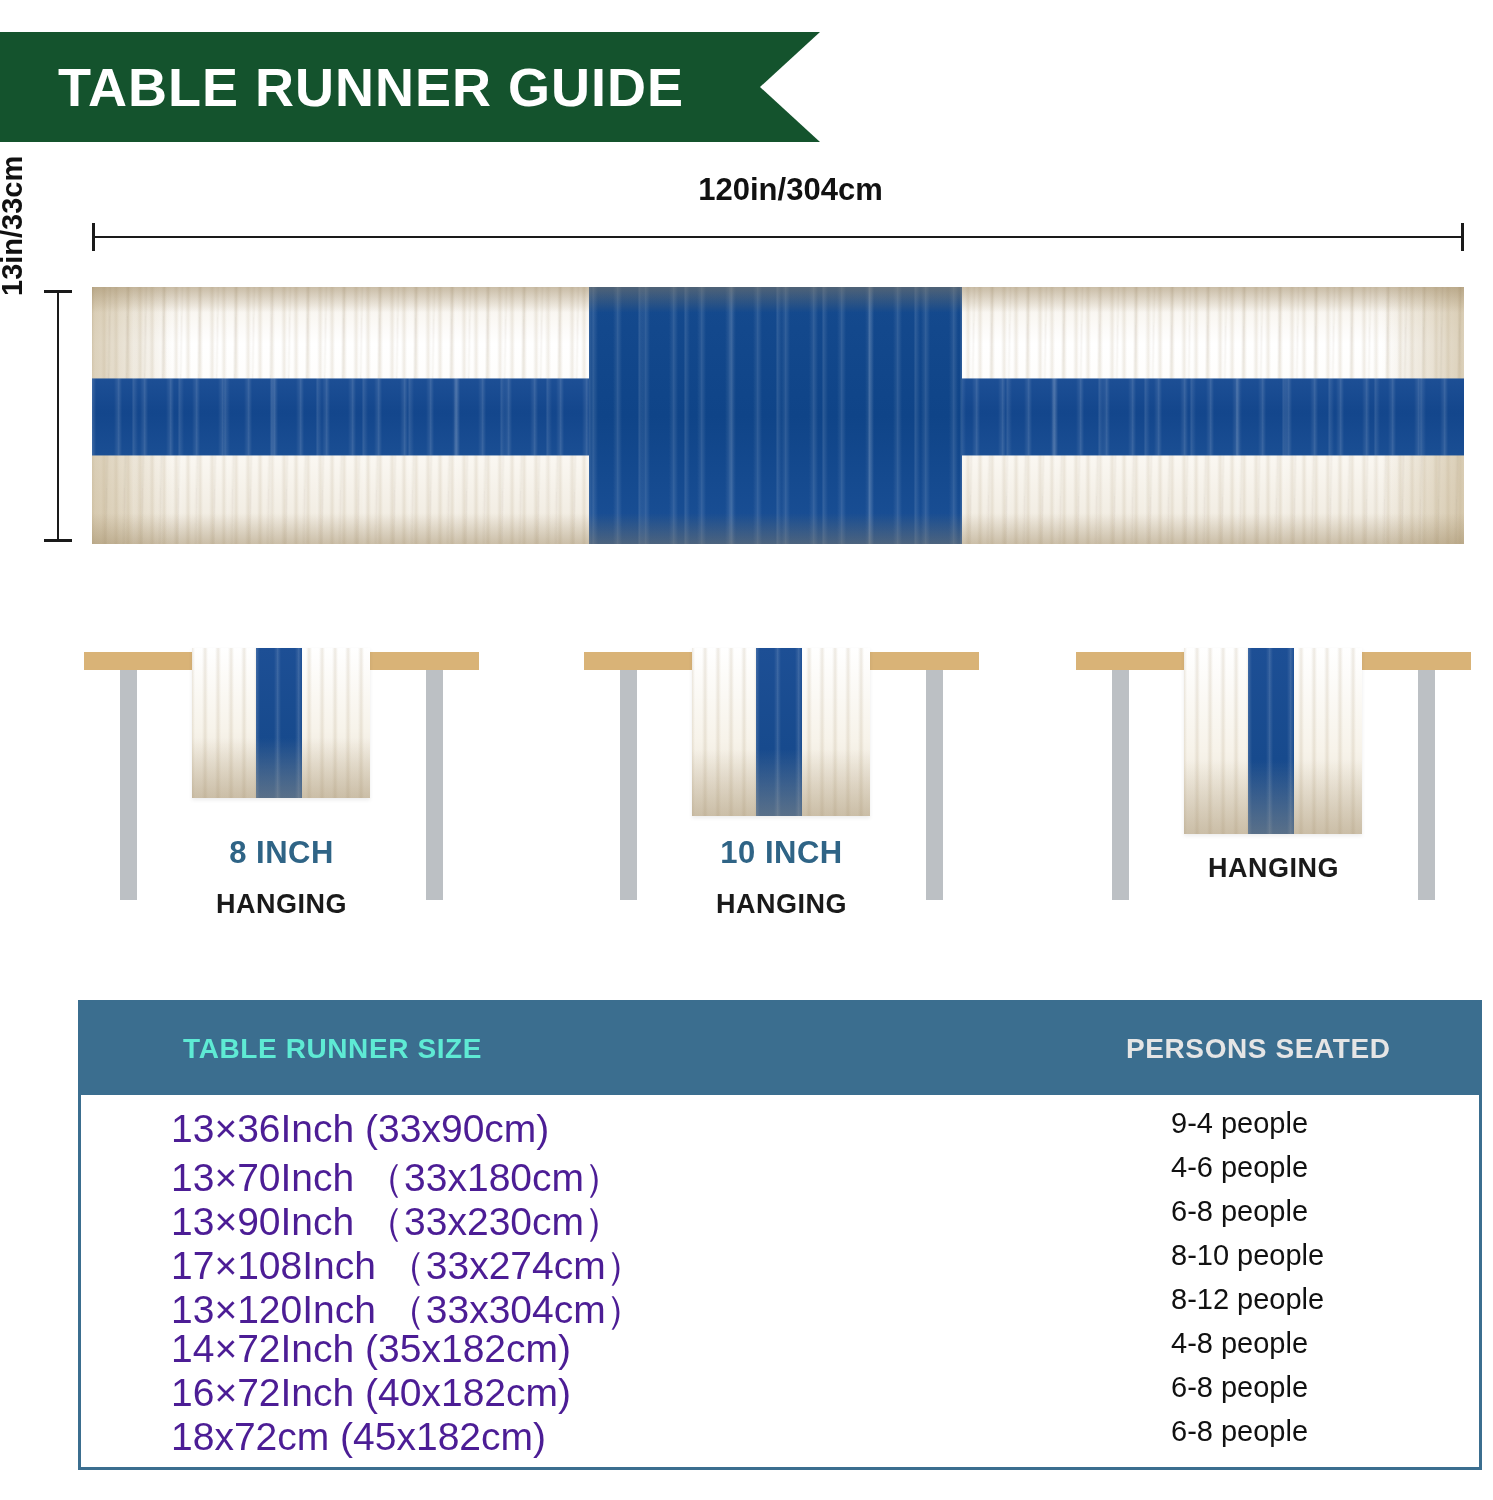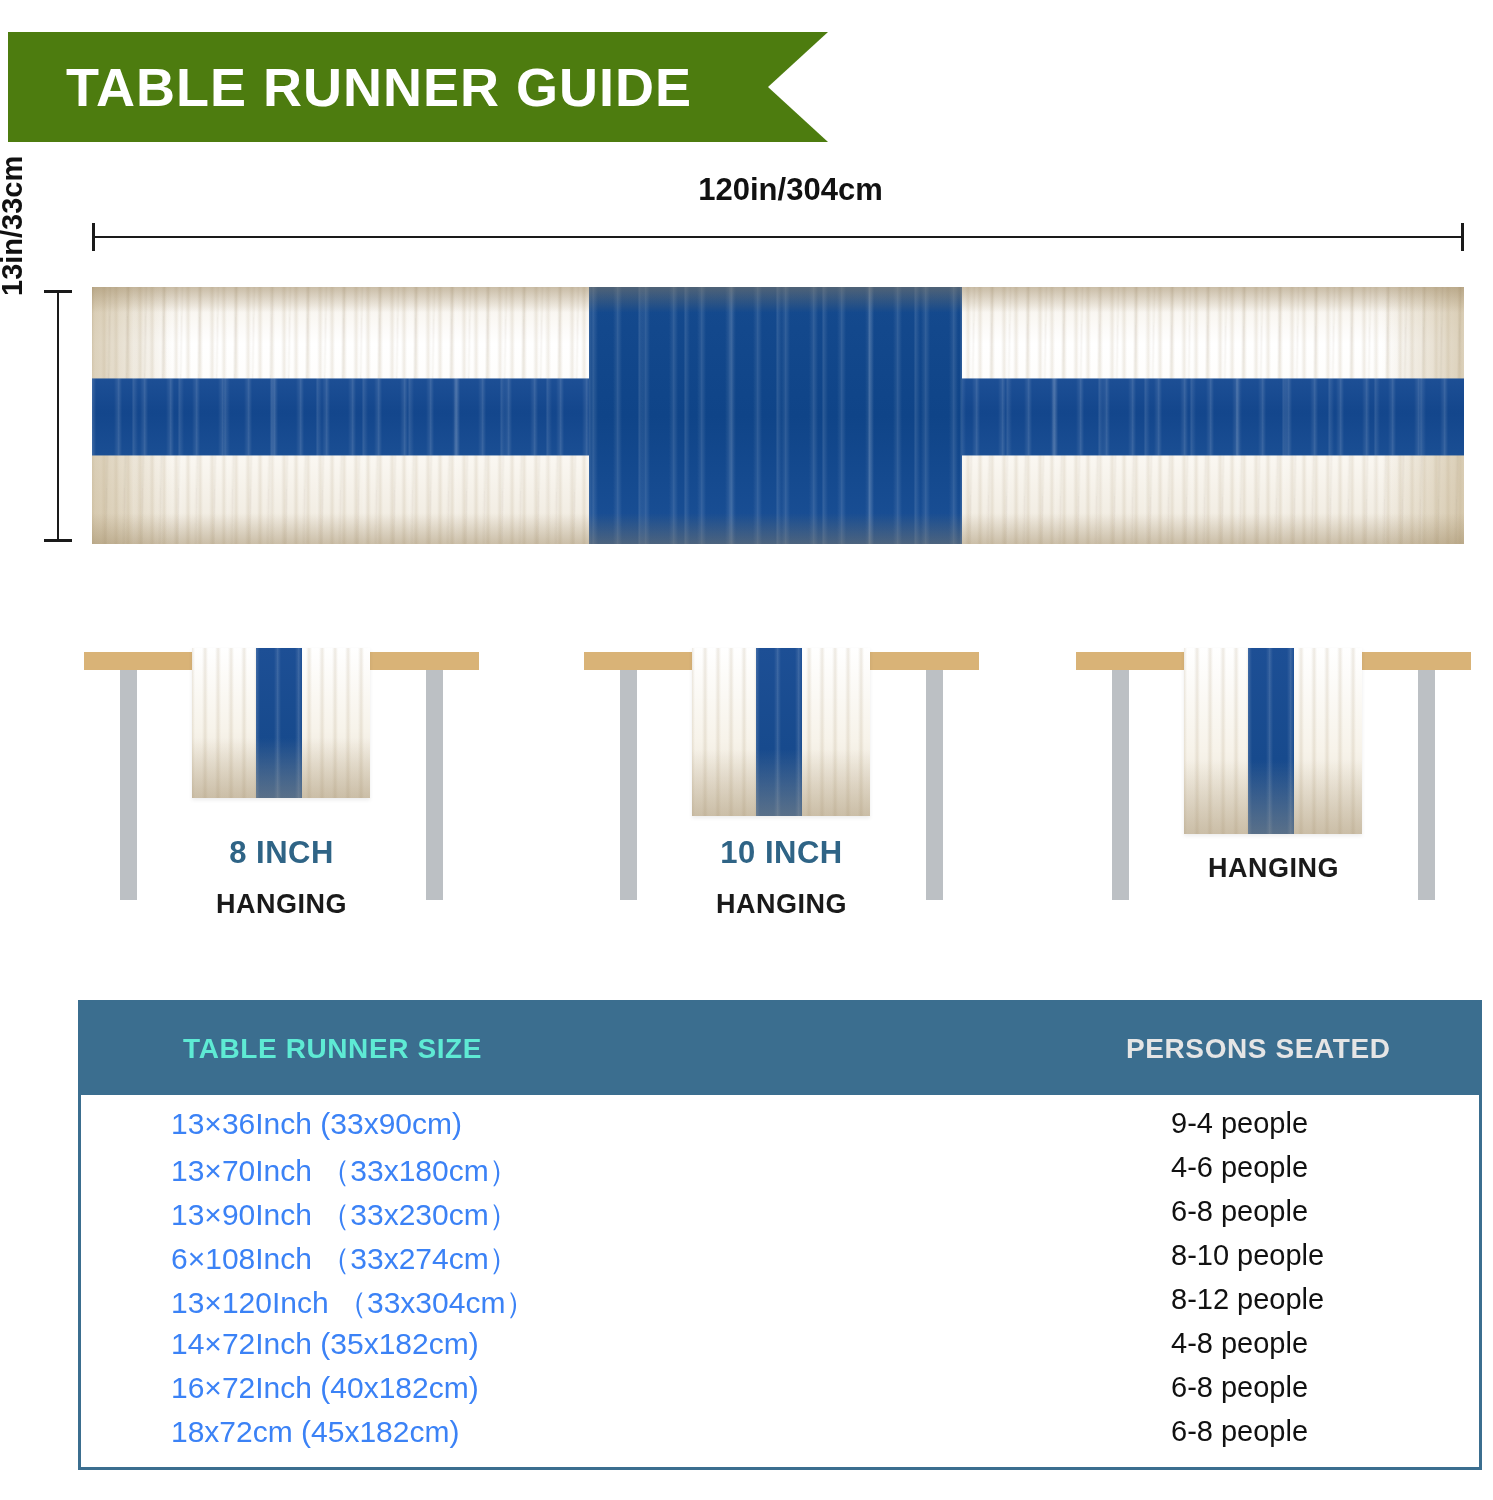--- a/index.html
+++ b/index.html
@@ -14,25 +14,25 @@
     position: relative;
     width: 1493px;
     height: 1500px;
     background: #ffffff;
     overflow: hidden;
   }
 
   
   .banner {
     position: absolute;
-    left: 8px;
+    left: 0;
     top: 32px;
     width: 820px;
     height: 110px;
-    background: #4d7c0f;
+    background: #14532d;
     display: flex;
     align-items: center;
   }
   .banner::after {
     content: "";
     position: absolute;
     right: -0px;
     top: 0;
     width: 0;
     height: 0;
@@ -340,22 +340,22 @@
     position: relative;
     padding-top: 12px;
   }
   .size-row {
     position: relative;
     height: 44px;
   }
   .size-row .c-size {
     position: absolute;
     left: 90px;
-    font-size: 30px;
-    color: #3b82f6;
+    font-size: 39px;
+    color: #4c1d95;
     white-space: nowrap;
     text-align: center;
   }
   .size-row .c-persons {
     position: absolute;
     left: 1090px;
     font-size: 29px;
     color: #111111;
     white-space: nowrap;
   }
@@ -450,21 +450,21 @@
       </div>
       <div class="size-row">
         <span class="c-size">13×70Inch （33x180cm）</span>
         <span class="c-persons">4-6 people</span>
       </div>
       <div class="size-row">
         <span class="c-size">13×90Inch （33x230cm）</span>
         <span class="c-persons">6-8 people</span>
       </div>
       <div class="size-row">
-        <span class="c-size">6×108Inch （33x274cm）</span>
+        <span class="c-size">17×108Inch （33x274cm）</span>
         <span class="c-persons">8-10 people</span>
       </div>
       <div class="size-row">
         <span class="c-size">13×120Inch （33x304cm）</span>
         <span class="c-persons">8-12 people</span>
       </div>
       <div class="size-row">
         <span class="c-size">14×72Inch (35x182cm)</span>
         <span class="c-persons">4-8 people</span>
       </div>

